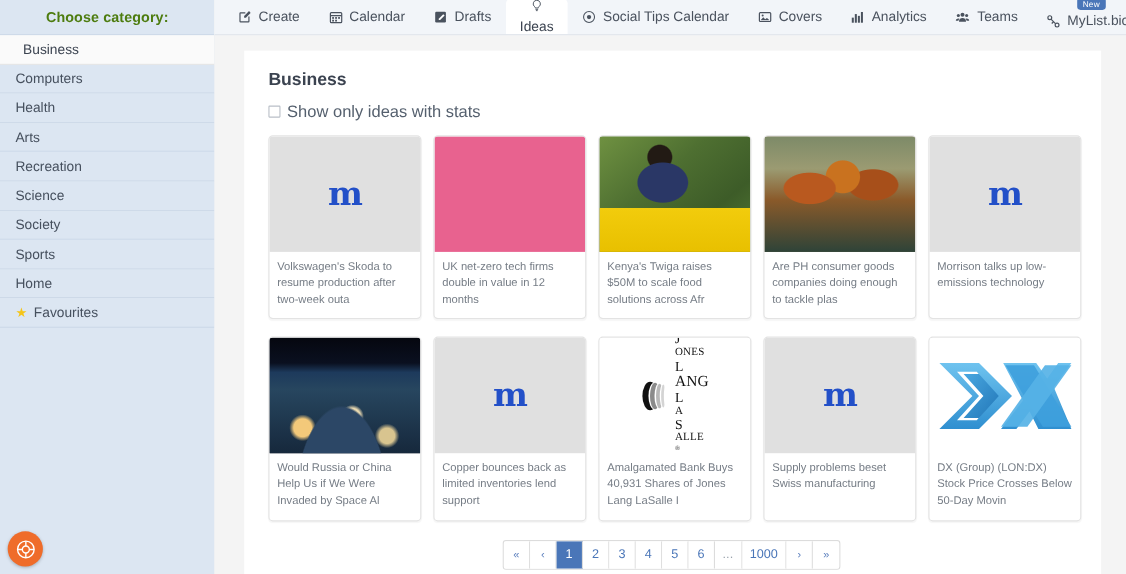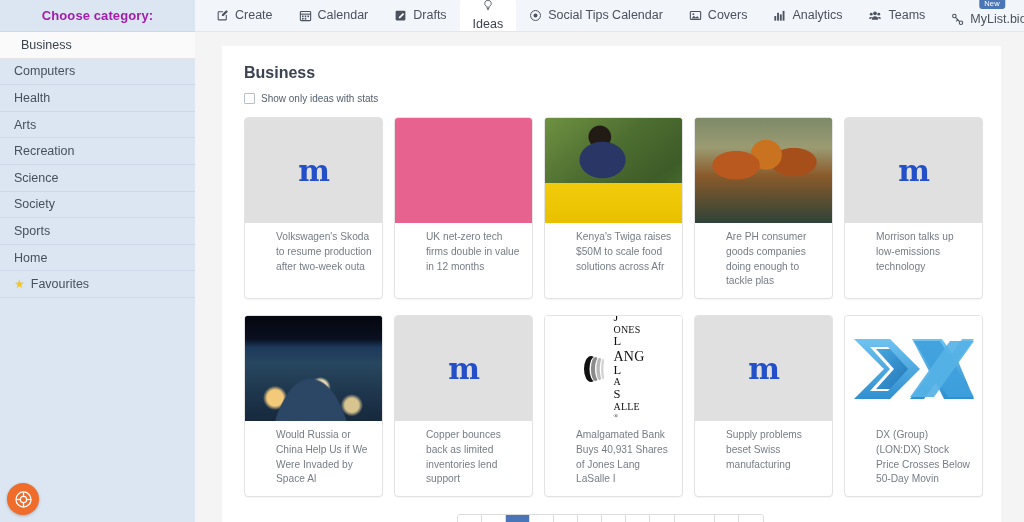--- a/index.html
+++ b/index.html
@@ -15,21 +15,21 @@
   .sidebar {
     width: 195px; height: 522px;
     background: #dce6f2;
     flex: 0 0 195px;
     position: relative;
     overflow: hidden;
   }
   .sidebar-title {
     height: 31px;
     display: flex; align-items: center; justify-content: center;
-    font-size: 13px; font-weight: bold; color: #a21caf;
+    font-size: 13px; font-weight: bold; color: #4d7c0f;
     letter-spacing: .1px;
     border-radius: 15px;
   }
   .cat-list { border-top: 1px solid #cdd9e8; }
   .cat-item {
     height: 26.6px;
     display: flex; align-items: center;
     padding-left: 14px;
     font-size: 12.5px;
     color: #46505e;
@@ -111,21 +111,21 @@
   .page-title {
     font-size: 16px; font-weight: bold; color: #3b4350;
     margin-bottom: 11px;
   }
   .stats-row { display: flex; align-items: center; gap: 6px; margin-bottom: 13px; }
   .cb {
     width: 11px; height: 11px;
     border: 1px solid #b9bfc7; background: #fff; border-radius: 1px;
     cursor: pointer; flex: 0 0 11px;
   }
-  .stats-label { font-size: 10px; color: #55606e; }
+  .stats-label { font-size: 15px; color: #55606e; }
 
   
   .grid {
     display: grid;
     grid-template-columns: repeat(5, 139px);
     gap: 16px 11px;
   }
   .card {
     width: 139px;
     background: #fff;
@@ -150,21 +150,20 @@
     color: #2350c8;
     letter-spacing: -1px;
     line-height: 1;
   }
   .caption {
     padding: 7px 7px 9px 7px;
     font-size: 10.2px;
     line-height: 1.45;
     color: #767d86;
     min-height: 45px;
-    margin-left: 24px;
   }
 
   
   .img-octopus {
     background:
       radial-gradient(circle at 22% 38%, #d8316f 0 12%, rgba(216,49,111,0) 13%),
       radial-gradient(circle at 70% 30%, #e23c78 0 16%, rgba(226,60,120,0) 17%),
       radial-gradient(circle at 40% 75%, #cf2a66 0 18%, rgba(207,42,102,0) 19%),
       radial-gradient(circle at 88% 72%, #e8558b 0 16%, rgba(232,85,139,0) 17%),
       radial-gradient(circle at 10% 85%, #c22a60 0 14%, rgba(194,42,96,0) 15%),

